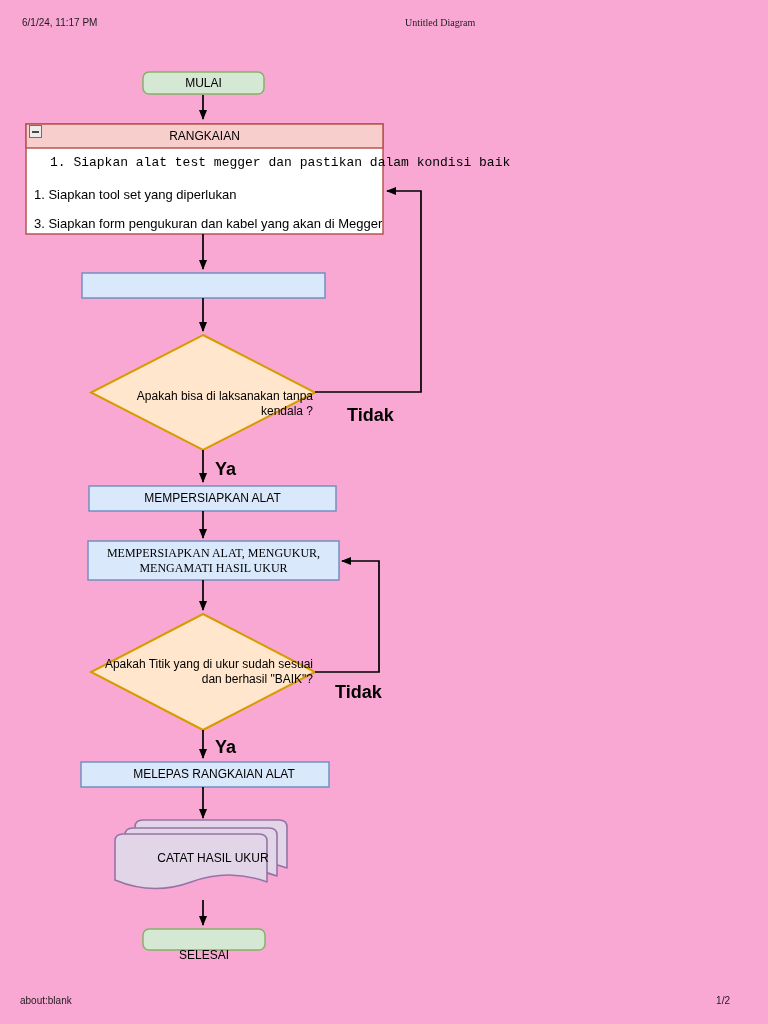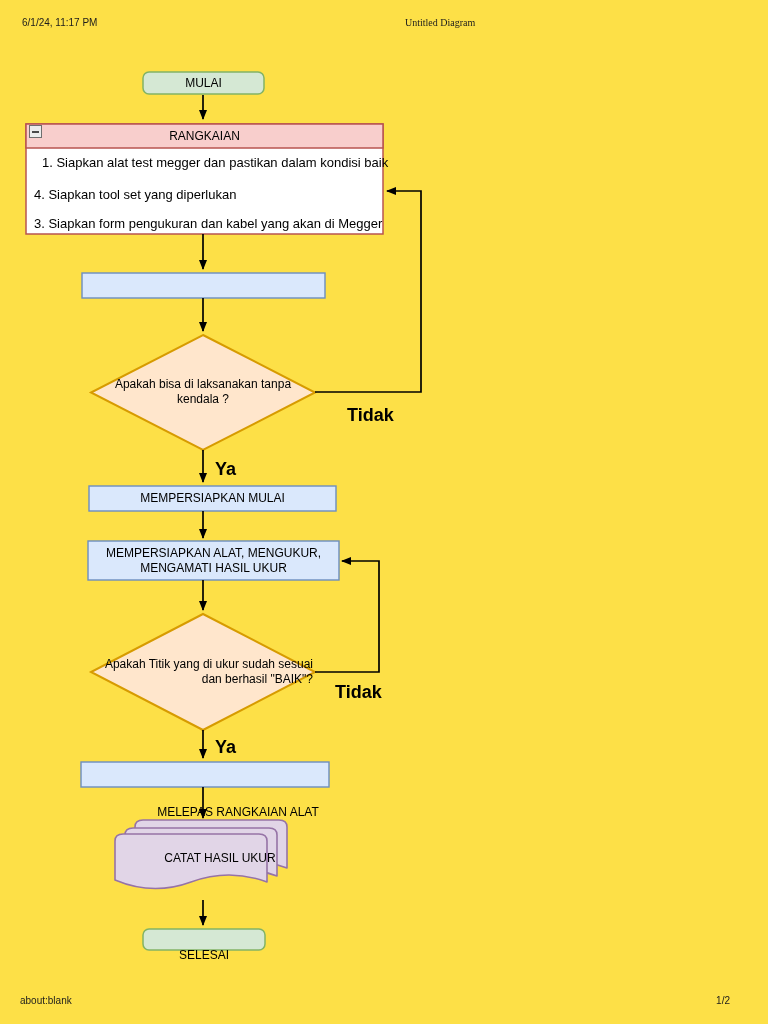--- a/index.html
+++ b/index.html
@@ -1,18 +1,18 @@
 <!DOCTYPE html>
 <html><head>
 <meta charset="utf-8">
 <style>
   * { margin:0; padding:0; box-sizing:border-box; }
   html,body { background:#ffffff; }
   .page {
-    position:relative; width:768px; height:1024px; background:#fde047;
+    position:relative; width:768px; height:1024px; background:#f9a8d4;
     font-family:"Liberation Sans", sans-serif; overflow:hidden; color:#000;
   }
   .meta { position:absolute; font-size:10px; color:#1c1c1c; white-space:nowrap; }
   svg.canvas { position:absolute; left:0; top:0; }
   .node-label {
     position:absolute; display:flex; align-items:center; justify-content:center;
     text-align:center; font-size:12px; color:#000; line-height:1.25;
   }
   .list-item { position:absolute; font-size:13px; color:#000; white-space:nowrap; }
   .edge-label { position:absolute; font-size:18px; font-weight:bold; color:#000; white-space:nowrap; }
@@ -77,39 +77,39 @@
     </g>
 
     <rect x="143" y="929" width="122" height="21" rx="6" stroke-width="1.5" fill="#d5e8d4" stroke="#82b366"></rect>
   </svg>
 
   <div class="collapse"></div>
 
   <div class="node-label" style="left:143px; top:72px; width:121px; height:22px;border-radius:7px;">MULAI</div>
 
   <div class="node-label" style="left:26px; top:124px; width:357px; height:24px;">RANGKAIAN</div>
-  <div class="list-item" style="left:42px; top:155px;">1. Siapkan alat test megger dan pastikan dalam kondisi baik</div>
-  <div class="list-item" style="left:34px; top:187px;">4. Siapkan tool set yang diperlukan</div>
+  <div class="list-item" style="left:50px; top:155px;font-family:Liberation Mono, monospace;">1. Siapkan alat test megger dan pastikan dalam kondisi baik</div>
+  <div class="list-item" style="left:34px; top:187px;">1. Siapkan tool set yang diperlukan</div>
   <div class="list-item" style="left:34px; top:216px;">3. Siapkan form pengukuran dan kabel yang akan di Megger</div>
 
 
-  <div class="node-label" style="left:93px; top:375px; width:220px; height:34px;">Apakah bisa di laksanakan tanpa kendala ?</div>
+  <div class="node-label" style="left:93px; top:387px; width:220px; height:34px;text-align:right;">Apakah bisa di laksanakan tanpa kendala ?</div>
   <div class="edge-label" style="left:347px; top:405px;">Tidak</div>
   <div class="edge-label" style="left:215px; top:459px;">Ya</div>
 
-  <div class="node-label" style="left:89px; top:486px; width:247px; height:25px;">MEMPERSIAPKAN MULAI</div>
+  <div class="node-label" style="left:89px; top:486px; width:247px; height:25px;">MEMPERSIAPKAN ALAT</div>
 
-  <div class="node-label" style="left:88px; top:541px; width:251px; height:39px;">MEMPERSIAPKAN ALAT, MENGUKUR, MENGAMATI HASIL UKUR</div>
+  <div class="node-label" style="left:88px; top:541px; width:251px; height:39px;font-family:Liberation Serif, serif;">MEMPERSIAPKAN ALAT, MENGUKUR, MENGAMATI HASIL UKUR</div>
 
   <div class="node-label" style="left:93px; top:655px; width:220px; height:34px;text-align:right;">Apakah Titik yang di ukur sudah sesuai dan berhasil "BAIK"?</div>
   <div class="edge-label" style="left:335px; top:682px;">Tidak</div>
   <div class="edge-label" style="left:215px; top:737px;">Ya</div>
 
-  <div class="node-label" style="left:92px; top:762px; width:292px; height:25px;margin-top:38px;">MELEPAS RANGKAIAN ALAT</div>
+  <div class="node-label" style="left:68px; top:762px; width:292px; height:25px;">MELEPAS RANGKAIAN ALAT</div>
 
-  <div class="node-label" style="left:114px; top:849px; width:176px; height:18px;padding-left:36px;">CATAT HASIL UKUR</div>
+  <div class="node-label" style="left:107px; top:849px; width:176px; height:18px;padding-left:36px;">CATAT HASIL UKUR</div>
 
   <div class="node-label" style="left:143px; top:929px; width:122px; height:21px;margin-top:16px;">SELESAI</div>
 
   <div class="meta" style="left:20px; top:995px;">about:blank</div>
   <div class="meta" style="left:690px; top:995px; width:40px; text-align:right;">1/2</div>
 
 </div>
 
 </body></html>

